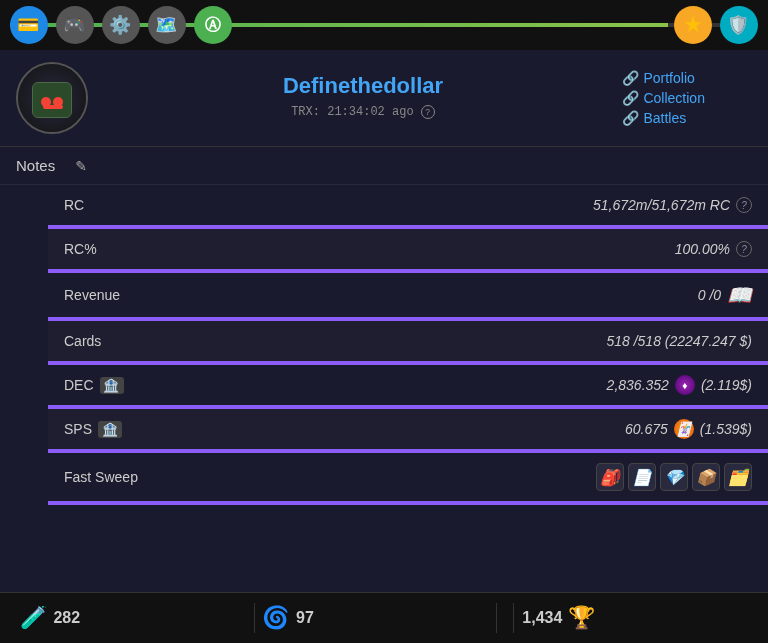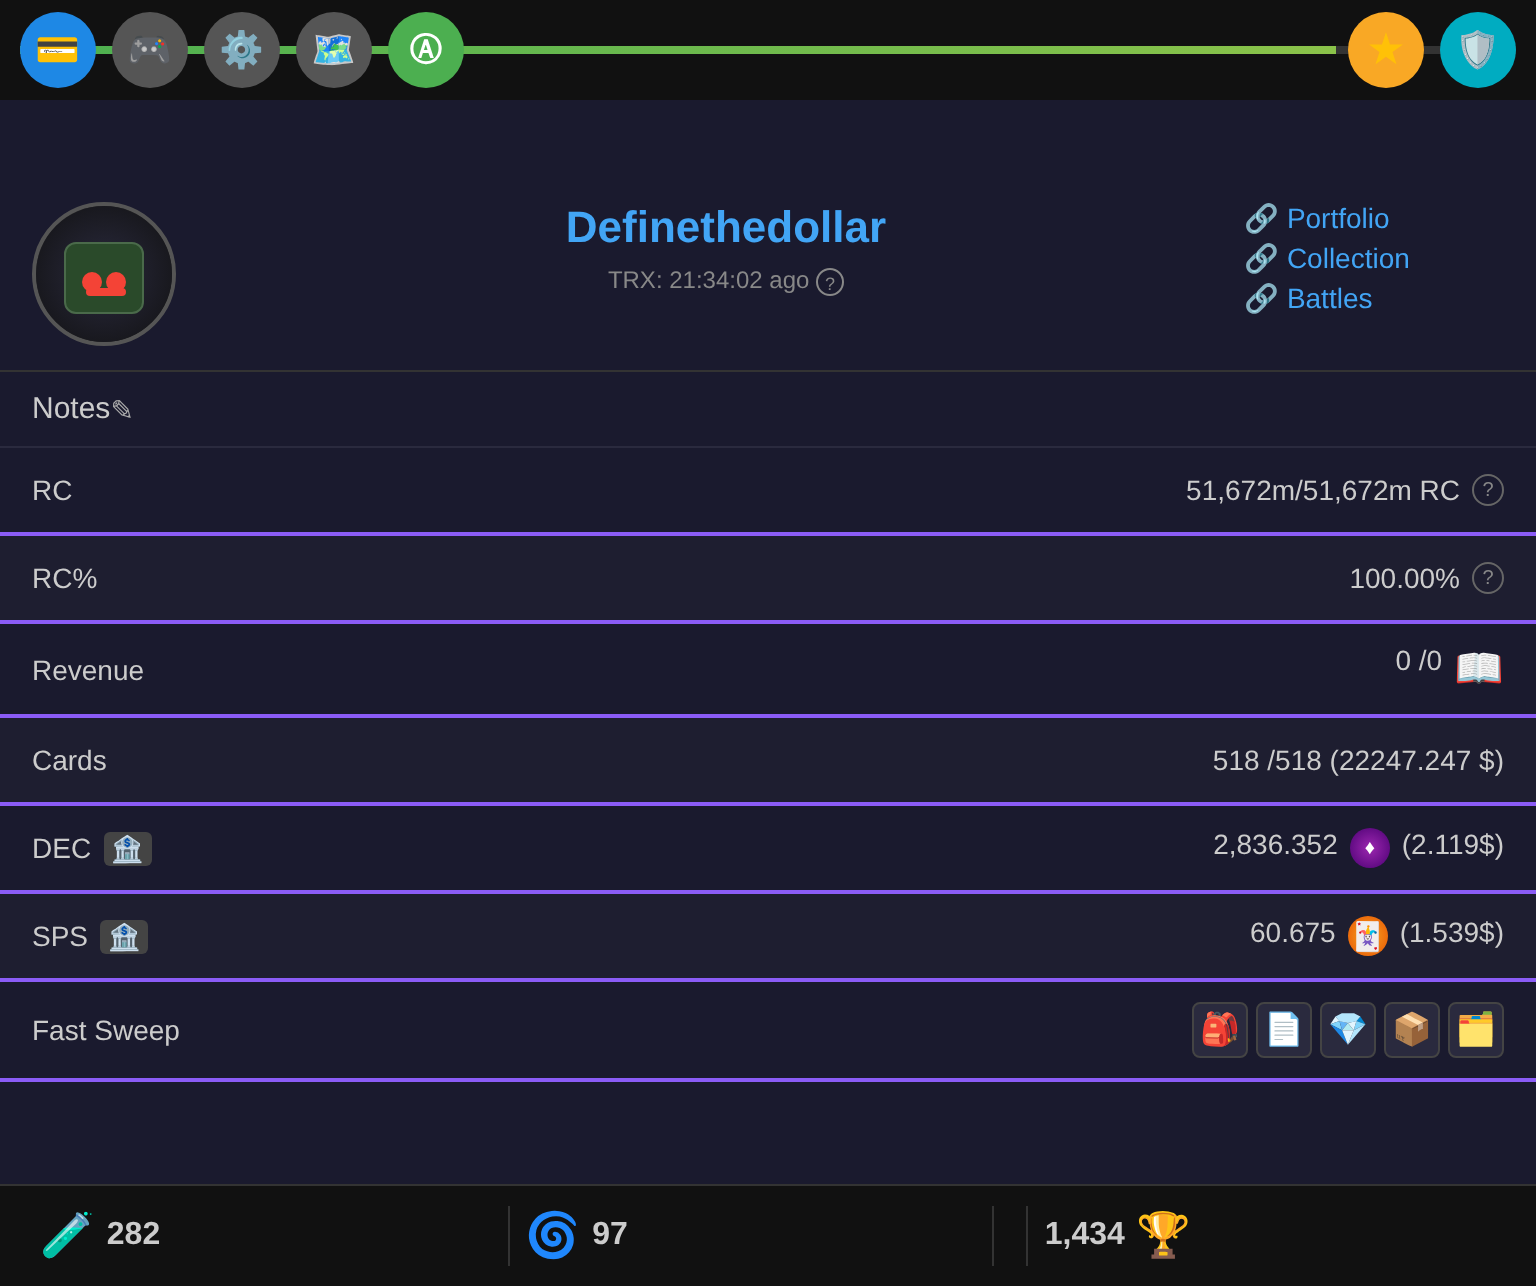--- a/index.html
+++ b/index.html
@@ -52,25 +52,24 @@
     .nav-icon.gray { background: #555; }
     .nav-icon.green { background: #4caf50; }
     .nav-icon.gold { background: #f9a825; }
     .nav-icon.teal { background: #00acc1; }
     .nav-spacer { flex: 1; z-index: 1; }
 
     
     .profile-section {
       background: #1a1a2e;
       display: flex;
-      align-items: flex-start;
+      align-items: center;
       padding: 12px 16px;
       border-bottom: 1px solid #333;
       position: relative;
-      margin-top: 39px;
     }
     .avatar {
       width: 72px;
       height: 72px;
       border-radius: 50%;
       background: radial-gradient(circle at 35% 35%, #444, #111);
       display: flex;
       align-items: center;
       justify-content: center;
       font-size: 36px;
@@ -131,20 +130,21 @@
     .profile-name {
       color: #42a5f5;
       font-size: 22px;
       font-weight: bold;
       margin-bottom: 4px;
     }
     .profile-meta {
       color: #aaa;
       font-size: 12px;
       line-height: 1.6;
+      font-family: Liberation Mono, monospace;
     }
     .profile-meta span {
       color: #888;
     }
     .info-icon {
       display: inline-block;
       width: 14px;
       height: 14px;
       border-radius: 50%;
       border: 1px solid #888;
@@ -176,62 +176,65 @@
       font-size: 14px;
     }
 
     
     .notes-bar {
       background: #1a1a2e;
       padding: 10px 16px;
       border-bottom: 1px solid #2a2a3e;
       display: flex;
       align-items: center;
-      gap: 0;
+      gap: 20px;
     }
     .notes-label {
       color: #ccc;
       font-size: 15px;
     }
     .edit-icon {
       color: #aaa;
       font-size: 14px;
       cursor: pointer;
     }
 
     
     .stats-table {
       width: 100%;
     }
     .stat-row {
       display: flex;
       align-items: center;
       padding: 10px 16px;
-      border-bottom: 2px solid #8b5cf6;
+      border-bottom: 4px solid #8b5cf6;
       background: #1a1a2e;
       min-height: 44px;
+      margin-left: 48px;
     }
     .stat-row:nth-child(even) {
       background: #1e1e30;
     }
     .stat-label {
       color: #ccc;
       font-size: 14px;
       display: flex;
       align-items: center;
       gap: 6px;
       min-width: 120px;
     }
     .stat-value {
       margin-left: auto;
       color: #ccc;
       font-size: 14px;
       display: flex;
+      align-items: center;
       gap: 6px;
       text-align: right;
+      font-style: italic;
     }
     .stat-icon-small {
       font-size: 18px;
     }
     .question-icon {
       display: inline-block;
       width: 16px;
       height: 16px;
       border-radius: 50%;
       border: 1px solid #666;

